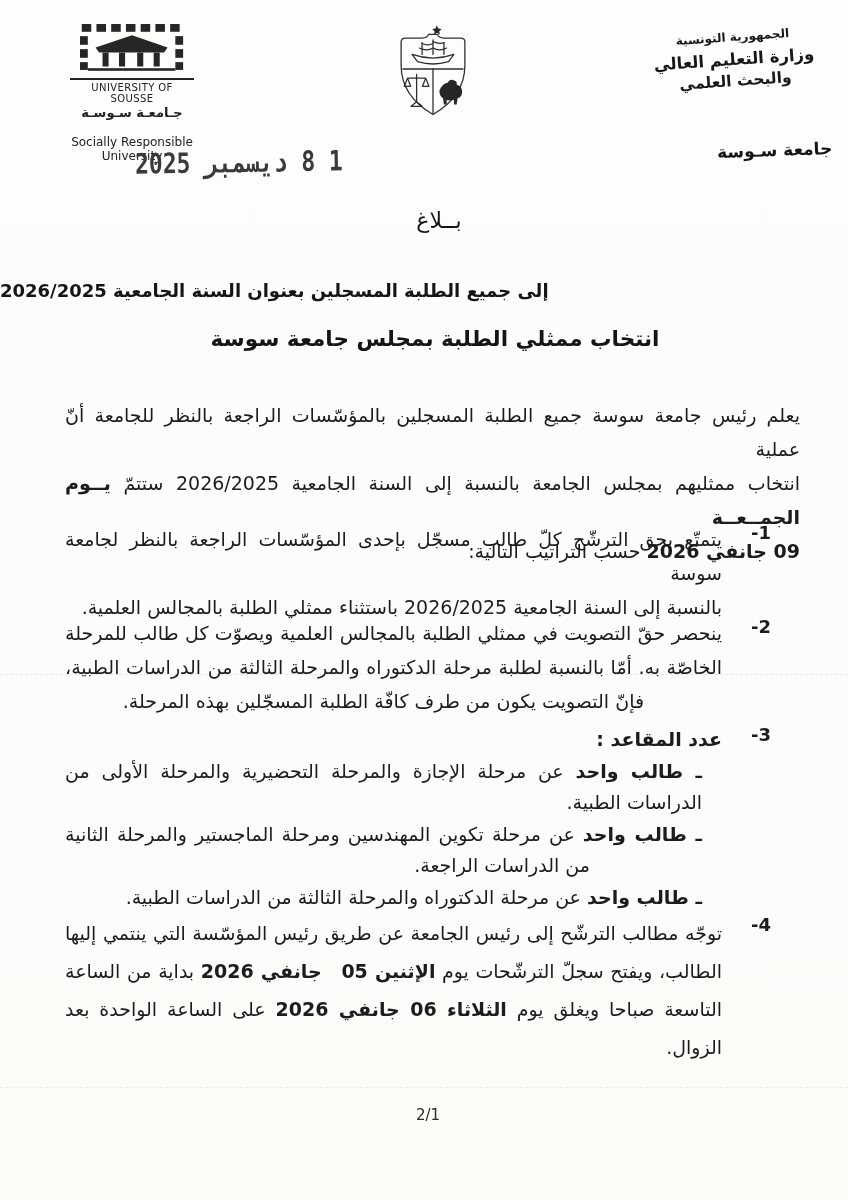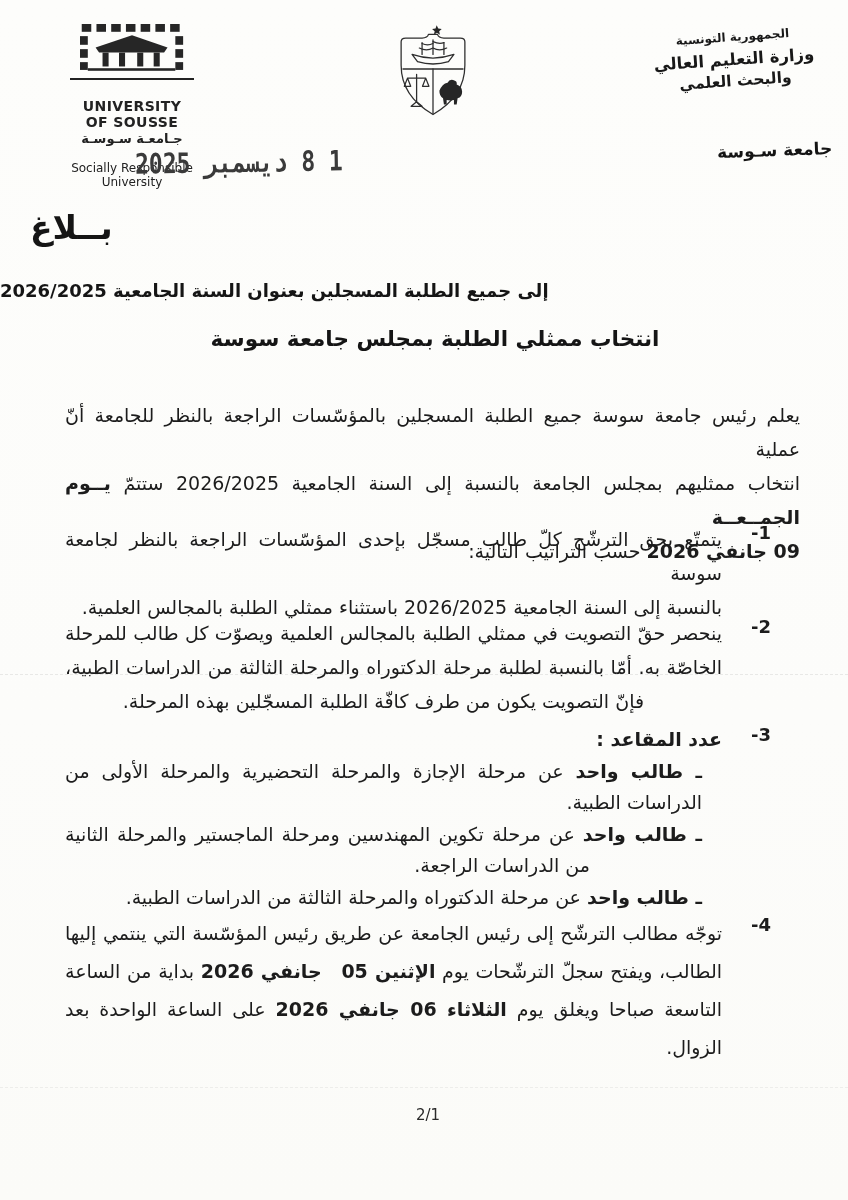--- a/index.html
+++ b/index.html
@@ -8,38 +8,38 @@
     width:848px;height:1200px;
     margin:0 auto;
     background:linear-gradient(180deg,#fdfdfb 0%,#fcfcfa 60%,#fbfbf8 100%);
     overflow:hidden;
     font-family:"DejaVu Sans",sans-serif;
     color:#1e1e1e;
   }
   
   .logo-block{position:absolute;left:70px;top:24px;width:124px;text-align:center;}
   .logo-icon{display:block;margin:0 auto 2px auto;}
-  .logo-en{font-size:14px;font-weight:700;letter-spacing:.4px;color:#222;border-top:2px solid #222;padding-top:18px;}
+  .logo-en{font-size:10px;font-weight:400;letter-spacing:.4px;color:#222;border-top:2px solid #222;padding-top:2px;}
   .logo-ar{font-size:13px;font-weight:700;color:#222;margin-top:1px;}
   .logo-tag{font-size:12px;color:#222;margin-top:15px;}
   .emblem{position:absolute;left:392px;top:18px;}
   .ministry{position:absolute;right:4px;top:30px;width:220px;text-align:center;
     transform:rotate(-4deg);direction:rtl;color:#181818;font-weight:700;}
   .ministry .m1{font-size:12px;letter-spacing:0;}
   .ministry .m2{font-size:16.5px;margin-top:6px;}
   .ministry .m3{font-size:15.5px;margin-top:3px;}
   .univ-name{position:absolute;right:16px;top:140px;font-size:17px;font-weight:700;
     direction:rtl;transform:rotate(-2deg);color:#141414;}
   .stamp{position:absolute;left:126px;top:148px;direction:rtl;
     font-family:"DejaVu Sans Mono","DejaVu Sans",monospace;
     font-size:25px;font-weight:700;color:#3a3a3a;
     transform:rotate(-1deg) scale(.92,1.12);white-space:nowrap;}
   
-  .doc-title{position:absolute;top:208px;left:30px;right:0;text-align:left;
-    font-size:33px;font-weight:700;direction:rtl;color:#151515;}
+  .doc-title{position:absolute;top:208px;left:30px;right:0;text-align:center;
+    font-size:22px;font-weight:400;direction:rtl;color:#151515;}
   .doc-sub1{position:absolute;top:280px;left:0;right:9px;text-align:left;
     font-size:18px;font-weight:700;direction:rtl;color:#151515;}
   .doc-sub2{position:absolute;top:326px;left:22px;right:0;text-align:center;
     font-size:21.5px;font-weight:700;direction:rtl;color:#151515;}
   
   .rtl-block{direction:rtl;}
   .intro{position:absolute;top:398px;right:48px;left:65px;}
   .tline{font-size:19px;line-height:34px;min-height:34px;color:#1c1c1c;}
   .stretch{text-align:justify;text-align-last:justify;}
   .item{position:absolute;right:48px;left:65px;display:flex;direction:rtl;}

